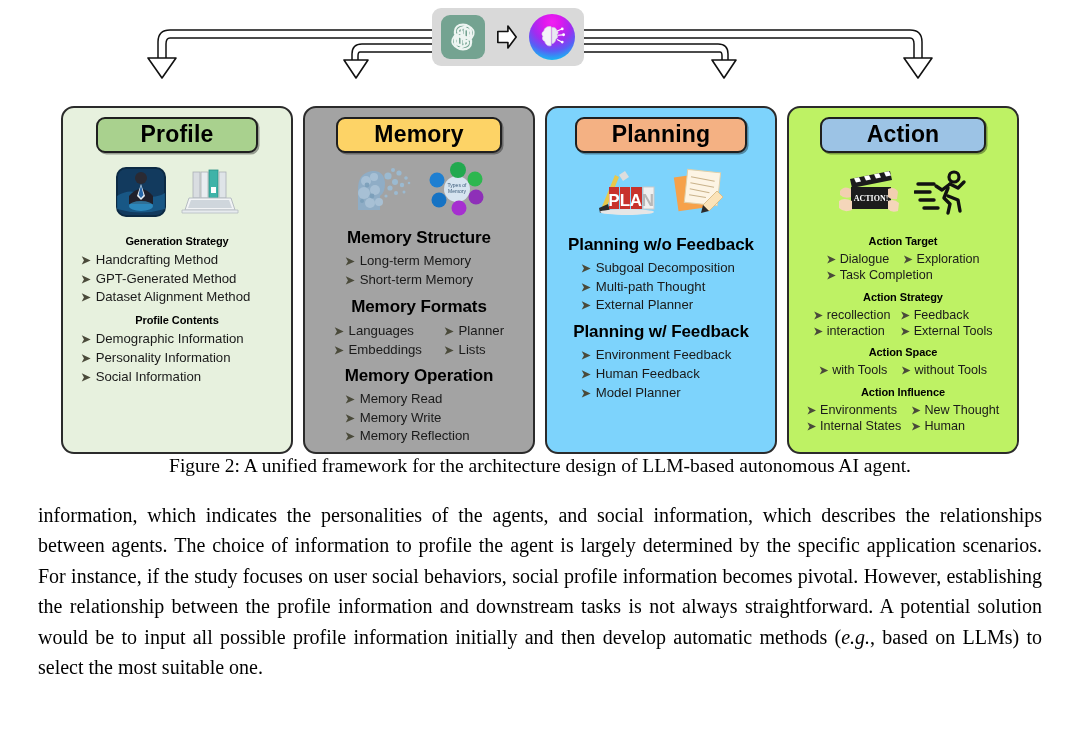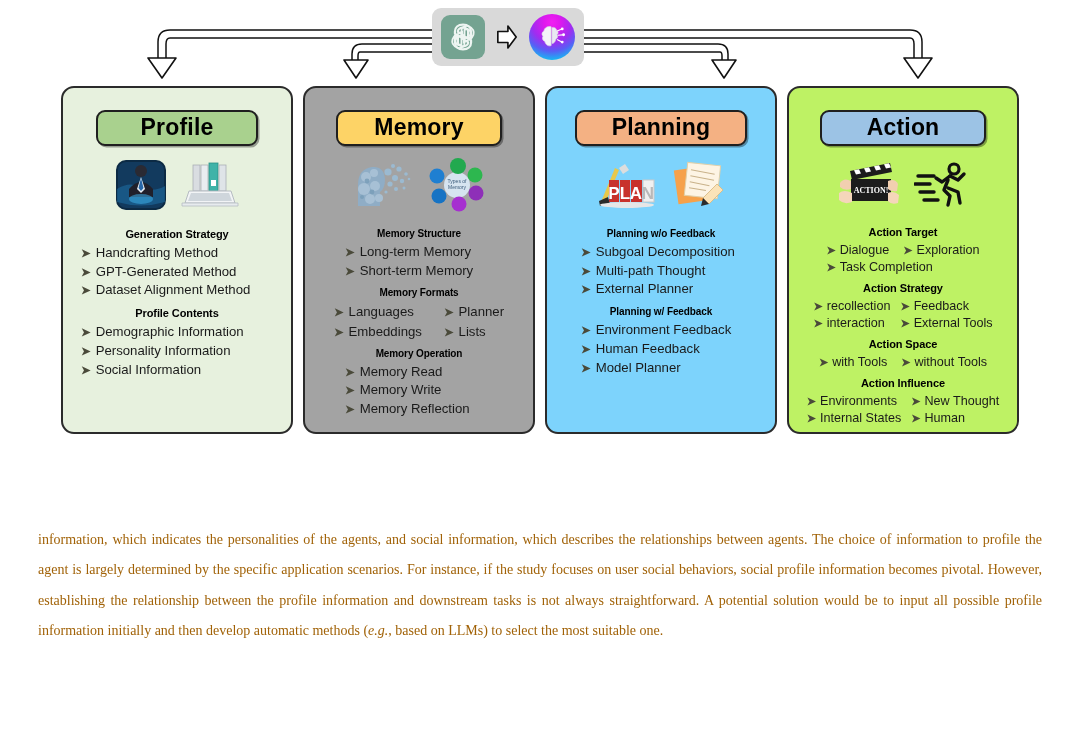--- a/index.html
+++ b/index.html
@@ -65,25 +65,26 @@
     justify-content: center;
     gap: 10px;
     z-index: 3;
   }
 
   .panel {
     width: 232px;
     height: 348px;
     border: 2px solid #2b2b2b;
     border-radius: 13px;
-    padding: 22px 8px 6px 8px;
+    padding: 9px 8px 6px 8px;
     display: flex;
     flex-direction: column;
     align-items: center;
     position: relative;
+    margin-top: 20px;
   }
   .panel.p-profile  { background: #e7f1de; }
   .panel.p-memory   { background: #a3a3a3; align-items: center; }
   .panel.p-planning { background: #7dd3fc; }
   .panel.p-action   { background: #bef264; }
 
   .panel-header {
     border: 2px solid #1f1f1f;
     border-radius: 9px;
     padding: 2px 0 3px 0;
@@ -120,21 +121,21 @@
   }
   .sec-title {
     font-size: 11px;
     font-weight: bold;
     color: #000;
     text-align: center;
     margin: 7px 0 4px 0;
     letter-spacing: -.1px;
   }
   .p-memory .sec-title,
-  .p-planning .sec-title { font-size: 10px; }
+  .p-planning .sec-title { font-size: 17px; }
 
   .bullets { list-style: none; }
   .bullets li {
     font-size: 13.2px;
     color: #1a1a1a;
     line-height: 1.42;
     white-space: nowrap;
     display: flex;
     align-items: baseline;
     gap: 5px;
@@ -199,26 +200,26 @@
     text-align: center;
     font-family: "Liberation Serif", serif;
     font-size: 19.5px;
     color: #000;
   }
 
   
   #bodytext {
     position: absolute;
     left: 38px;
-    top: 525px;
+    top: 500px;
     width: 1004px;
     font-family: "Liberation Serif", serif;
-    font-size: 14px;
+    font-size: 20px;
     line-height: 30.4px;
-    color: #a16207;
+    color: #000000;
     text-align: justify;
   }
   #bodytext .it { font-style: italic; }
 </style>
 </head>
 <body>
 
 <div id="figure">
 
   <svg id="arrows" viewBox="0 0 1080 100">
@@ -589,15 +590,16 @@
           <li>
               <span class="bq">➤</span>
               <span>Human</span>
             </li>
         </ul>
       </div>
     </div>
 
   </div>
 
+  <div id="caption">Figure 2: A unified framework for the architecture design of LLM-based autonomous AI agent.</div>
 </div>
 
 <p id="bodytext"><span>information, which indicates the personalities of the agents, and social information, which describes the relationships between agents. The choice of information to profile the agent is largely determined by the specific application scenarios. For instance, if the study focuses on user social behaviors, social profile information becomes pivotal. However, establishing the relationship between the profile information and downstream tasks is not always straightforward. A potential solution would be to input all possible profile information initially and then develop automatic methods (</span><span class="it">e.g.</span><span>, based on LLMs) to select the most suitable one.</span></p>
 
 </body></html>

